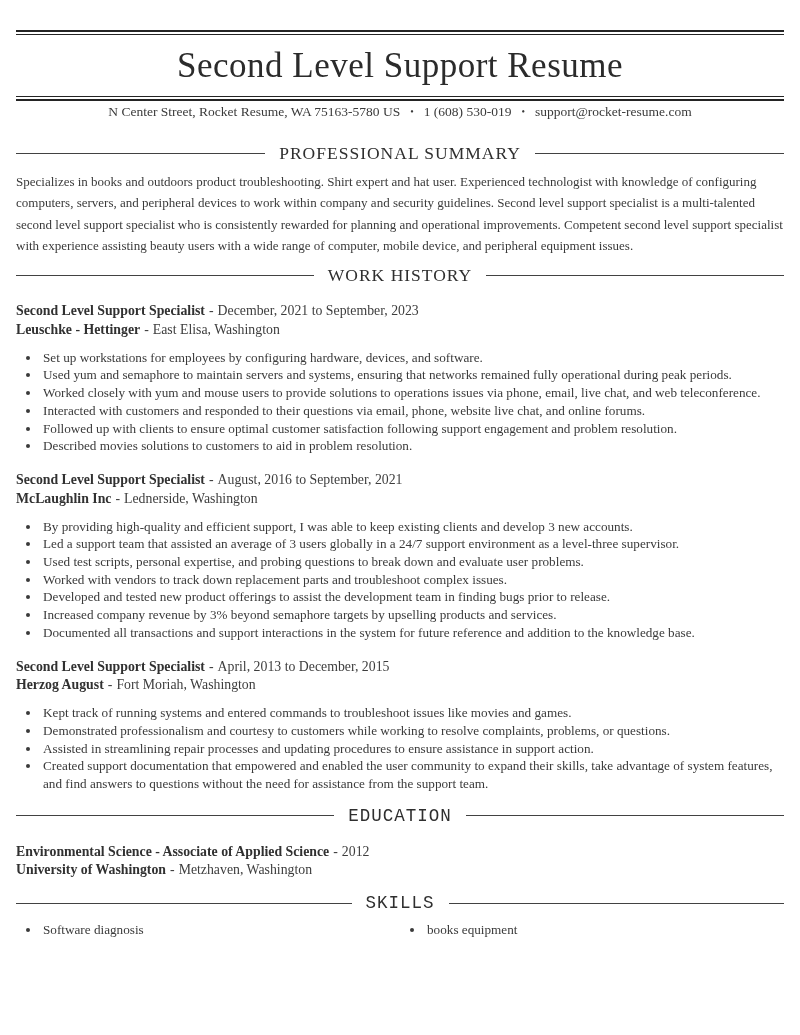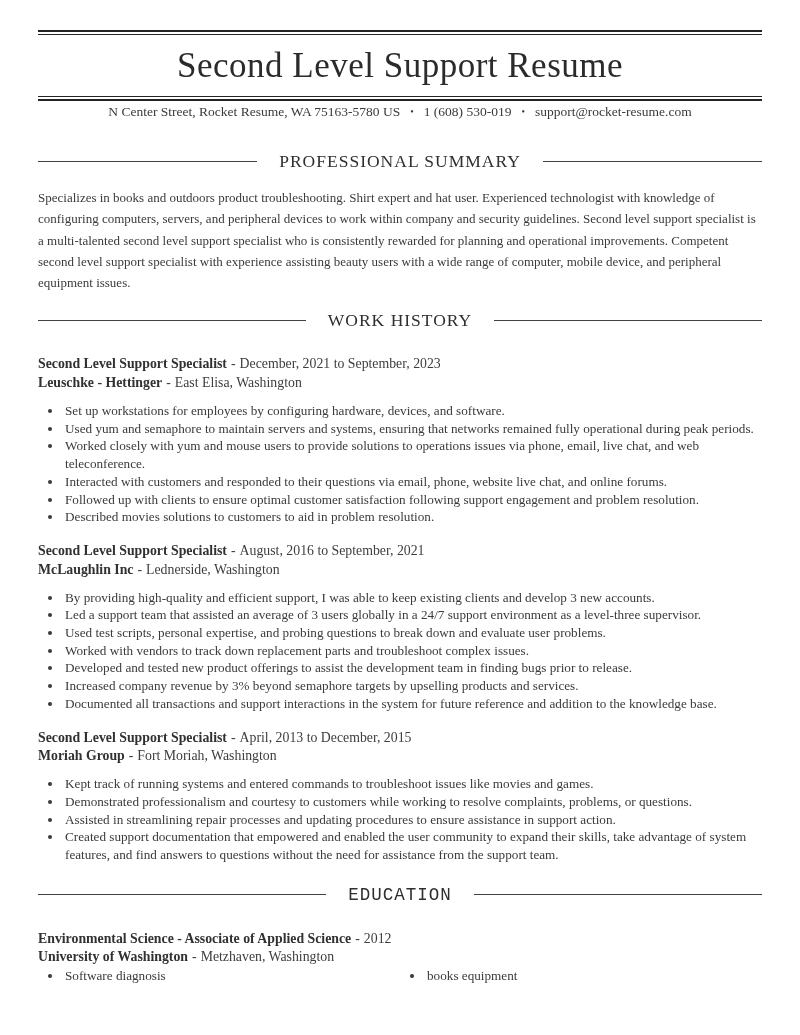--- a/index.html
+++ b/index.html
@@ -11,21 +11,21 @@
     width: 800px;
     height: 1035px;
     overflow: hidden;
     font-family: "Liberation Serif", "DejaVu Serif", serif;
     color: #3a3a3a;
   }
   .page {
     box-sizing: border-box;
     width: 800px;
     height: 1035px;
-    padding: 0 38px;
+    padding: 0 16px;
     overflow: hidden;
   }
   
   .rule-top {
     margin-top: 30px;
     height: 2px;
     border-top: 2.5px solid #242424;
     border-bottom: 1px solid #242424;
   }
   .rule-bottom {
@@ -65,21 +65,21 @@
     margin: 8px 0 7px 0;
   }
   .sec-head.first { margin-top: 22px; }
   .sec-head.tight { margin-top: 12px; font-family: Liberation Mono, monospace; }
   .sec-line {
     flex: 1;
     height: 1px;
     background: #424242;
   }
   .sec-head h2 {
-    margin: 8px;
+    margin: 0;
     font-size: 17.5px;
     line-height: 22px;
     font-weight: 400;
     letter-spacing: 1px;
     color: #2f2f2f;
     white-space: nowrap;
   }
   .summary-text {
     margin: 0;
     font-size: 13px;
@@ -185,21 +185,21 @@
 
             <li>Documented all transactions and support interactions in the system for future reference and addition to the knowledge base.</li>
           </ul>
       </div>
 
       <div class="entry">
         <div class="entry-line">
           <b>Second Level Support Specialist</b><span class="sep">-</span><span>April, 2013 to December, 2015</span>
         </div>
         <div class="entry-line">
-          <b>Moriah Group</b><span class="sep">-</span><span>Fort Moriah, Washington</span>
+          <b>Herzog August</b><span class="sep">-</span><span>Fort Moriah, Washington</span>
         </div>
         <ul class="bullets">
 
             <li>Kept track of running systems and entered commands to troubleshoot issues like movies and games.</li>
 
             <li>Demonstrated professionalism and courtesy to customers while working to resolve complaints, problems, or questions.</li>
 
             <li>Assisted in streamlining repair processes and updating procedures to ensure assistance in support action.</li>
 
             <li>Created support documentation that empowered and enabled the user community to expand their skills, take advantage of system features, and find answers to questions without the need for assistance from the support team.</li>
@@ -219,20 +219,25 @@
         <div class="entry-line">
           <b>Environmental Science - Associate of Applied Science</b><span class="sep">-</span><span>2012</span>
         </div>
         <div class="entry-line">
           <b>University of Washington</b><span class="sep">-</span><span>Metzhaven, Washington</span>
         </div>
       </div>
 
     </div>
 
+  <div class="sec-head tight">
+    <span class="sec-line"></span>
+    <h2>SKILLS</h2>
+    <span class="sec-line"></span>
+  </div>
 
   <div class="skills-cols">
     <div class="col">
       <ul class="bullets">
 
           <li>Software diagnosis</li>
 
         </ul>
     </div>
     <div class="col">

